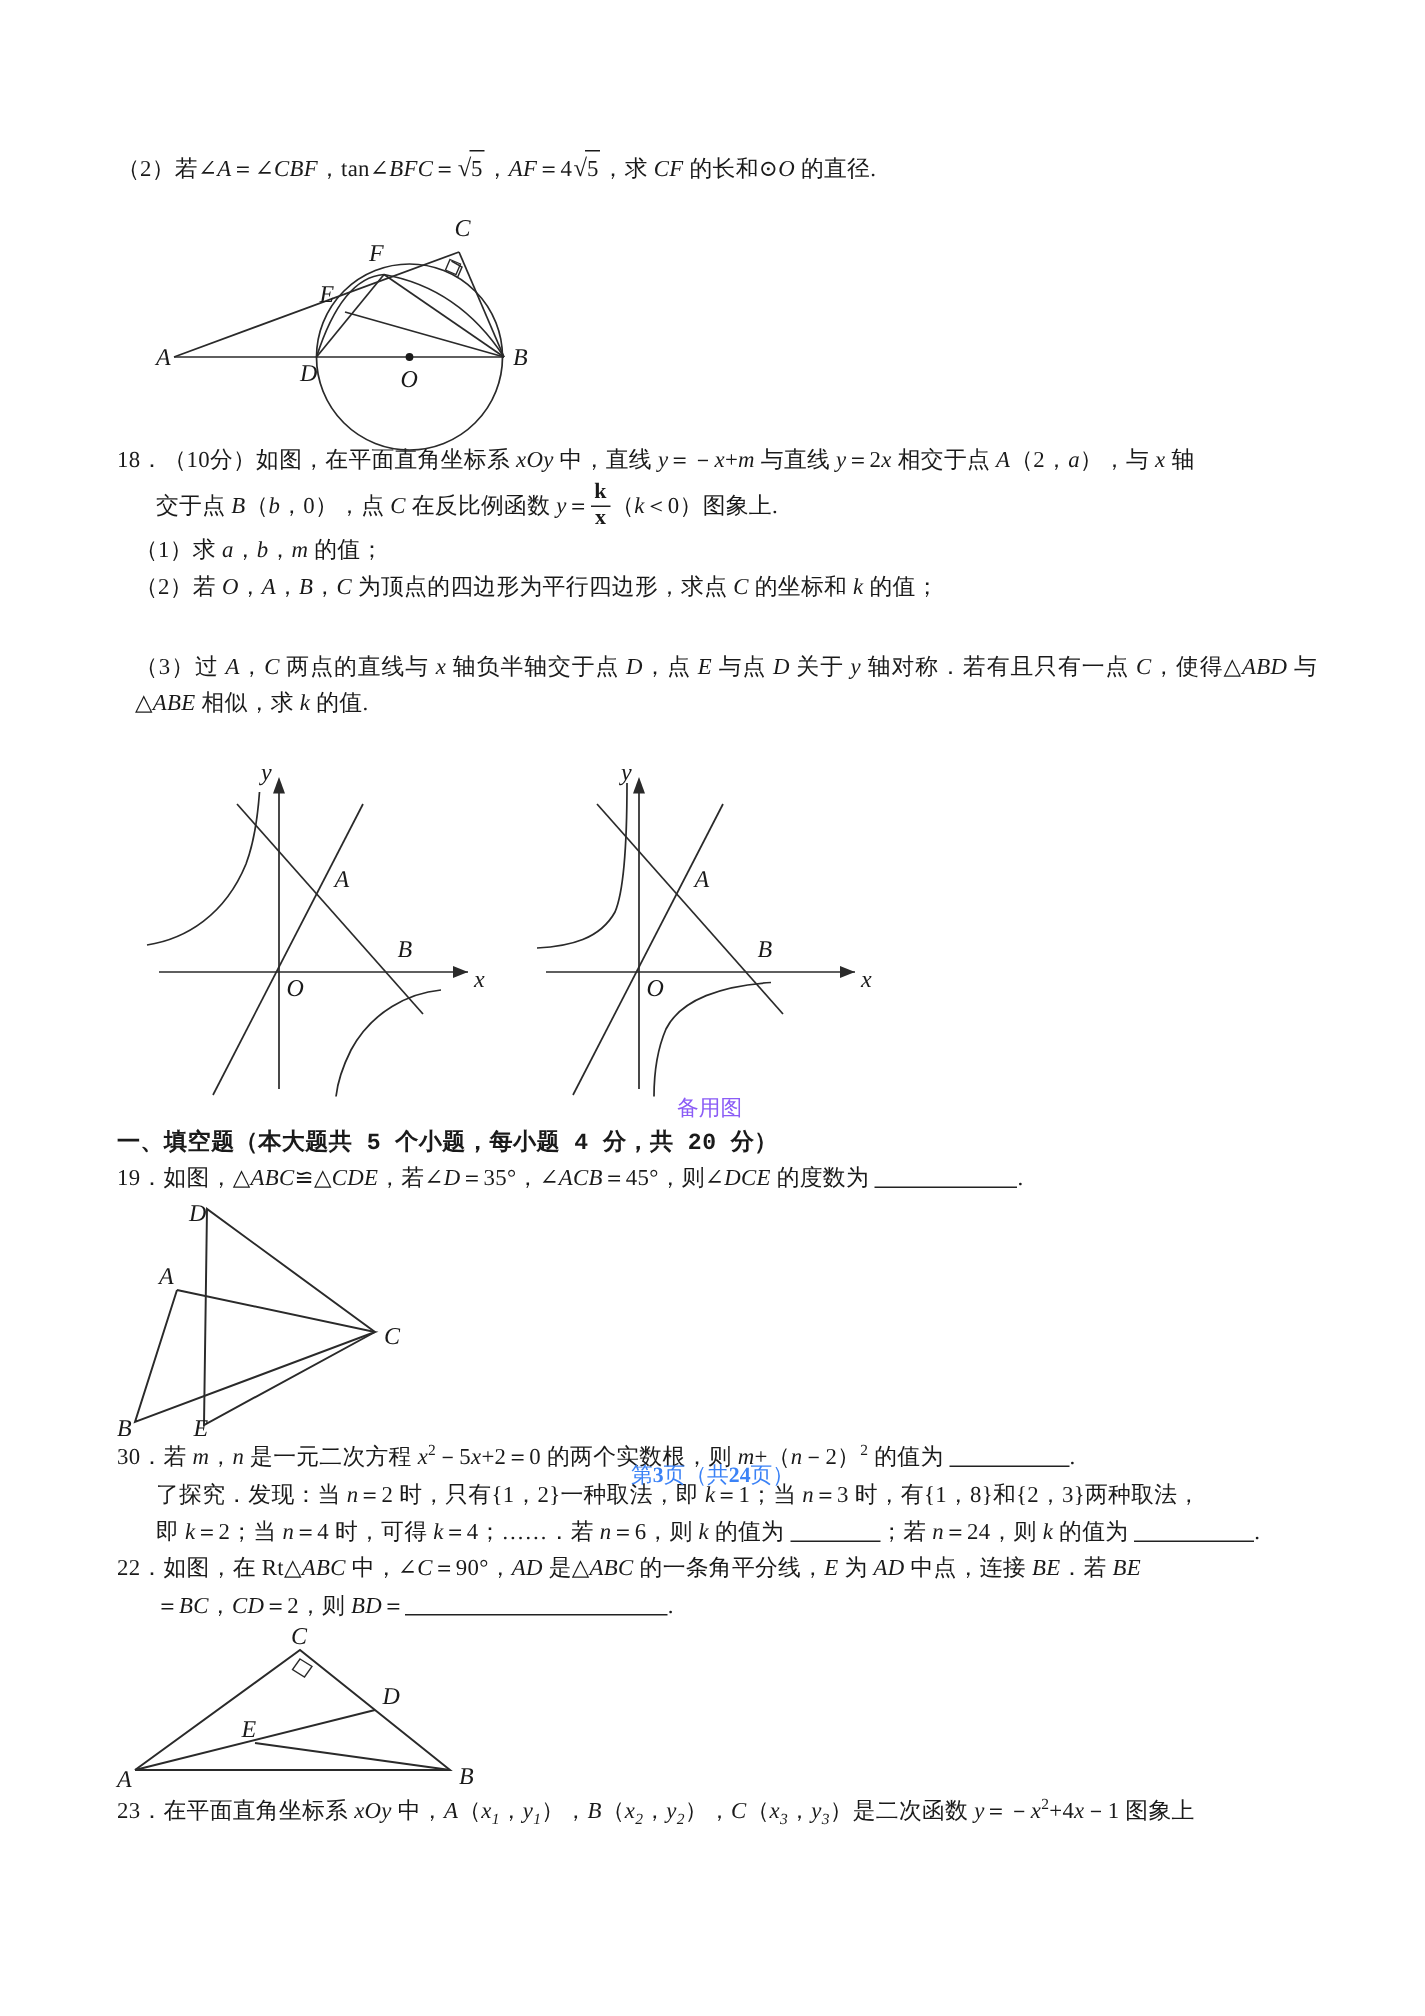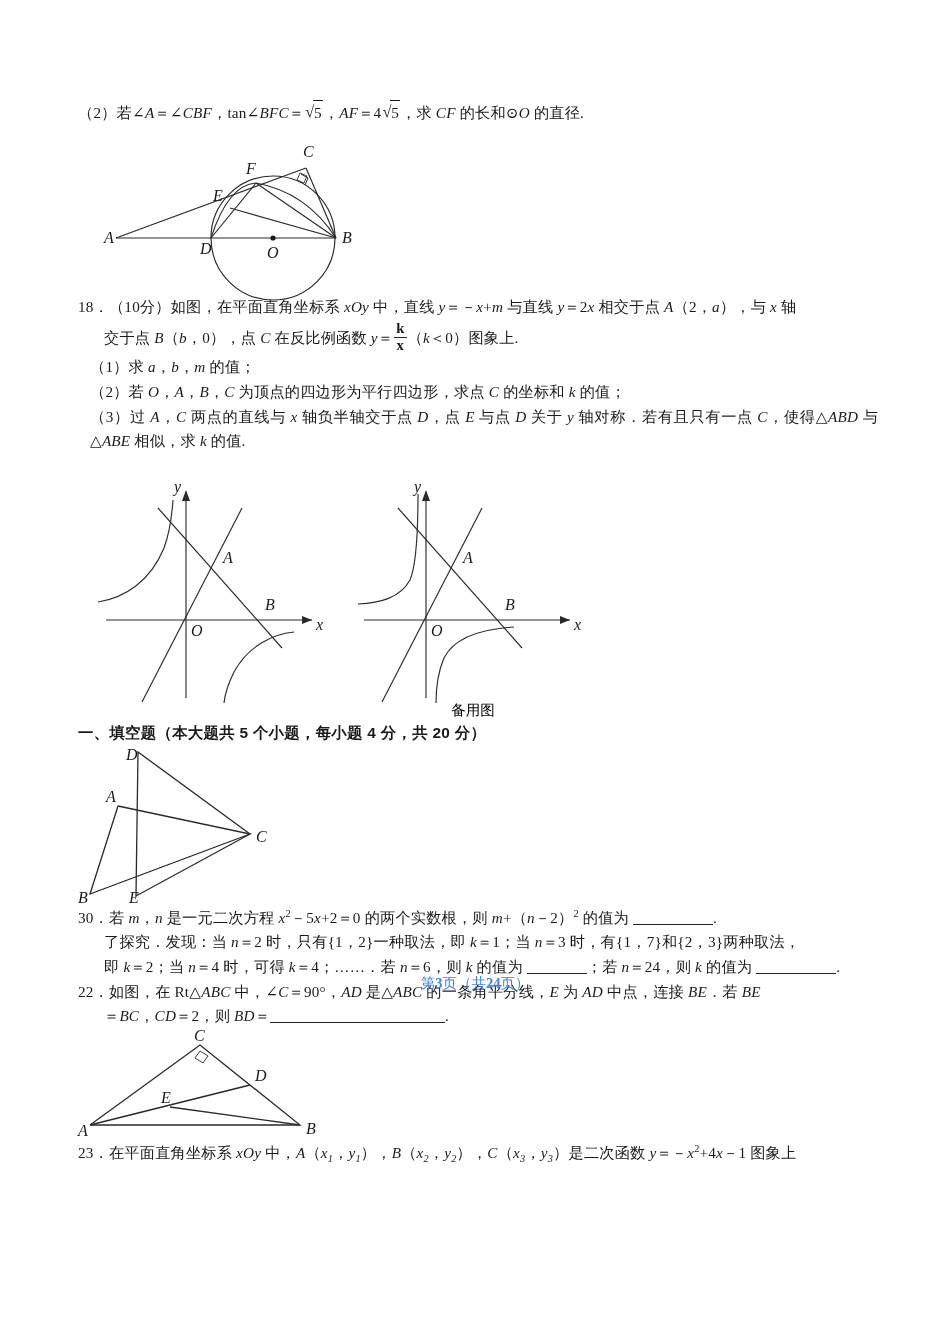--- a/index.html
+++ b/index.html
@@ -47,21 +47,21 @@
   .sub {
     padding-left: 12px;
     text-indent: 0;
   }
   i, .it { font-style: italic; }
   .mi { font-style: italic; font-family: "Liberation Serif", serif; }
   .sup { font-size: 0.68em; vertical-align: super; font-style: normal; }
   .sub-n { font-size: 0.68em; vertical-align: sub; font-style: italic; }
 
   .sec-head {
-    font-family: Liberation Sans, sans-serif;
+    font-family: Liberation Mono, monospace;
     font-weight: bold;
     font-size: 15.4px;
     margin: 3px 0 2px 0;
     letter-spacing: 0.3px;
   }
 
   
   .frac {
     display: inline-block;
     vertical-align: -0.48em;
@@ -102,21 +102,21 @@
   .b-sm { width: 60px; }
   .b-md { width: 80px; }
   .b-lg { width: 95px; }
   .b-xl { width: 175px; }
 
   
   .fig { position: relative; }
   .figcaption {
     text-align: center;
     font-size: 14.5px;
-    color: #000000;
+    color: #8b5cf6;
   }
   svg { display: block; overflow: visible; }
   .flabel {
     font-family: "Liberation Serif", serif;
     font-style: italic;
     font-size: 16px;
     fill: #1a1a1a;
   }
 
   .footer {
@@ -181,21 +181,21 @@
     </p>
     <p class="qline hang2" style="line-height:2.35;">
       <span>交于点 </span><i class="mi">B</i><span>（</span><i class="mi">b</i><span>，0），点 </span><i class="mi">C</i><span> 在反比例函数 </span><i class="mi">y</i><span>＝</span><span class="frac"><span class="num">k</span><span class="den">x</span></span><span>（</span><i class="mi">k</i><span>＜0）图象上.</span>
     </p>
     <p class="qline sub">
       <span>（1）求 </span><i class="mi">a</i><span>，</span><i class="mi">b</i><span>，</span><i class="mi">m</i><span> 的值；</span>
     </p>
     <p class="qline sub">
       <span>（2）若 </span><i class="mi">O</i><span>，</span><i class="mi">A</i><span>，</span><i class="mi">B</i><span>，</span><i class="mi">C</i><span> 为顶点的四边形为平行四边形，求点 </span><i class="mi">C</i><span> 的坐标和 </span><i class="mi">k</i><span> 的值；</span>
     </p>
-    <p class="qline sub" style="padding-left:12px;text-indent:0;">
+    <p class="qline sub" style="padding-left:12px;text-indent:0;margin-top:28px;">
       <span>（3）过 </span><i class="mi">A</i><span>，</span><i class="mi">C</i><span> 两点的直线与 </span><i class="mi">x</i><span> 轴负半轴交于点 </span><i class="mi">D</i><span>，点 </span><i class="mi">E</i><span> 与点 </span><i class="mi">D</i><span> 关于 </span><i class="mi">y</i><span> 轴对称．若有且只有一点 </span><i class="mi">C</i><span>，使得△</span><i class="mi">ABD</i><span> 与△</span><i class="mi">ABE</i><span> 相似，求 </span><i class="mi">k</i><span> 的值.</span>
     </p>
 
     <div class="fig" style="margin-top:16px; display:flex; justify-content:flex-start; gap:8px; padding-left:20px;">
 
       <svg width="250" height="235" viewBox="0 0 250 235">
         <g stroke="#2a2a2a" fill="none" stroke-width="1.15">
 
           <line x1="8" y1="150" x2="214" y2="150"></line>
           <line x1="88" y1="228" x2="88" y2="22"></line>
@@ -240,20 +240,23 @@
         <text class="flabel" x="218" y="160">x</text>
         <text class="flabel" x="75" y="166">O</text>
         <text class="flabel" x="107" y="93">A</text>
         <text class="flabel" x="149" y="140">B</text>
       </svg>
     </div>
     <div class="figcaption" style="margin-left:-10px;margin-top:-4px;">备用图</div>
 
     <p class="sec-head">一、填空题（本大题共 5 个小题，每小题 4 分，共 20 分）</p>
 
+    <p class="qline hang">
+      <span>19</span>．<span>如图，△</span><i class="mi">ABC</i><span>≌△</span><i class="mi">CDE</i><span>，若∠</span><i class="mi">D</i><span>＝35°，∠</span><i class="mi">ACB</i><span>＝45°，则∠</span><i class="mi">DCE</i><span> 的度数为 </span><span class="blank b-lg"></span><span>.</span>
+    </p>
 
     <div class="fig" style="margin-top:2px;">
       <svg width="290" height="158" viewBox="0 0 290 158">
         <g stroke="#2a2a2a" fill="none" stroke-width="1.3">
 
           <polyline points="40,60 12,148 172,88 40,60"></polyline>
 
           <polyline points="172,88 60,6 58,150 172,88"></polyline>
         </g>
         <text class="flabel" x="48" y="14">D</text>
@@ -262,21 +265,21 @@
         <text class="flabel" x="0" y="157">B</text>
         <text class="flabel" x="51" y="157">E</text>
       </svg>
     </div>
 
     <p class="qline hang" style="margin-top:2px;">
       <span>30</span>．<span>若 </span><i class="mi">m</i><span>，</span><i class="mi">n</i><span> 是一元二次方程 </span><i class="mi">x</i><span class="sup">2</span><span>－5</span><i class="mi">x</i><span>+2＝0 的两个实数根，则 </span><i class="mi">m</i><span>+（</span><i class="mi">n</i><span>－2）</span><span class="sup">2</span><span> 的值为 </span><span class="blank b-md"></span><span>.</span>
     </p>
 
     <p class="qline hang2">
-      <span>了探究．发现：当 </span><i class="mi">n</i><span>＝2 时，只有{1，2}一种取法，即 </span><i class="mi">k</i><span>＝1；当 </span><i class="mi">n</i><span>＝3 时，有{1，7}和{2，3}两种取法，</span>
+      <span>了探究．发现：当 </span><i class="mi">n</i><span>＝2 时，只有{1，2}一种取法，即 </span><i class="mi">k</i><span>＝1；当 </span><i class="mi">n</i><span>＝3 时，有{1，8}和{2，3}两种取法，</span>
     </p>
     <p class="qline hang2">
       <span>即 </span><i class="mi">k</i><span>＝2；当 </span><i class="mi">n</i><span>＝4 时，可得 </span><i class="mi">k</i><span>＝4；……．若 </span><i class="mi">n</i><span>＝6，则 </span><i class="mi">k</i><span> 的值为 </span><span class="blank b-sm"></span><span>；若 </span><i class="mi">n</i><span>＝24，则 </span><i class="mi">k</i><span> 的值为 </span><span class="blank b-md"></span><span>.</span>
     </p>
 
     <p class="qline hang">
       <span>22</span>．<span>如图，在 Rt△</span><i class="mi">ABC</i><span> 中，∠</span><i class="mi">C</i><span>＝90°，</span><i class="mi">AD</i><span> 是△</span><i class="mi">ABC</i><span> 的一条角平分线，</span><i class="mi">E</i><span> 为 </span><i class="mi">AD</i><span> 中点，连接 </span><i class="mi">BE</i><span>．若 </span><i class="mi">BE</i>
     </p>
     <p class="qline hang2">
       <span>＝</span><i class="mi">BC</i><span>，</span><i class="mi">CD</i><span>＝2，则 </span><i class="mi">BD</i><span>＝</span><span class="blank b-xl"></span><span>.</span>

